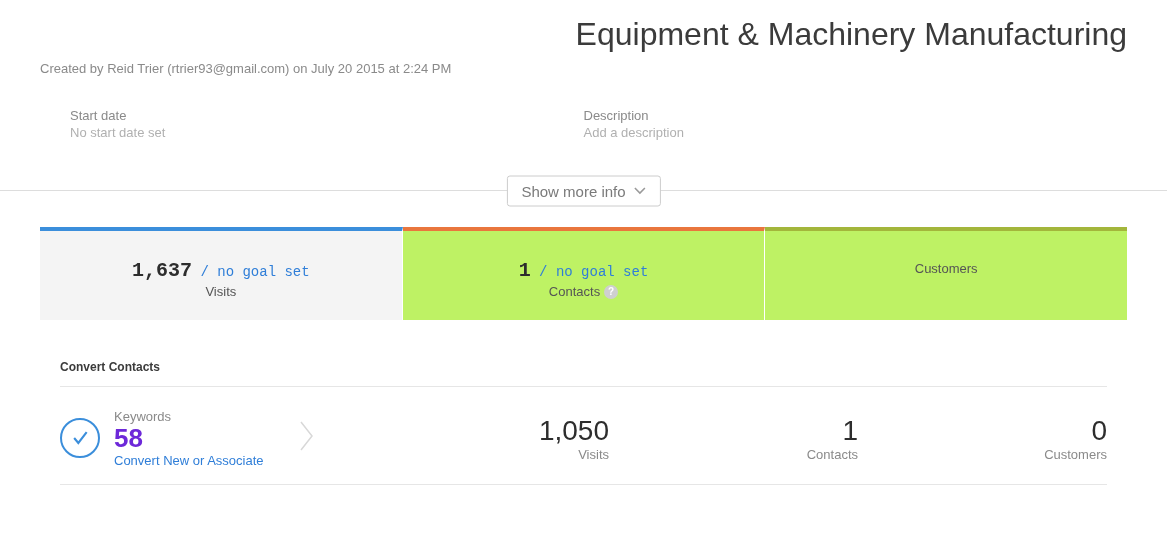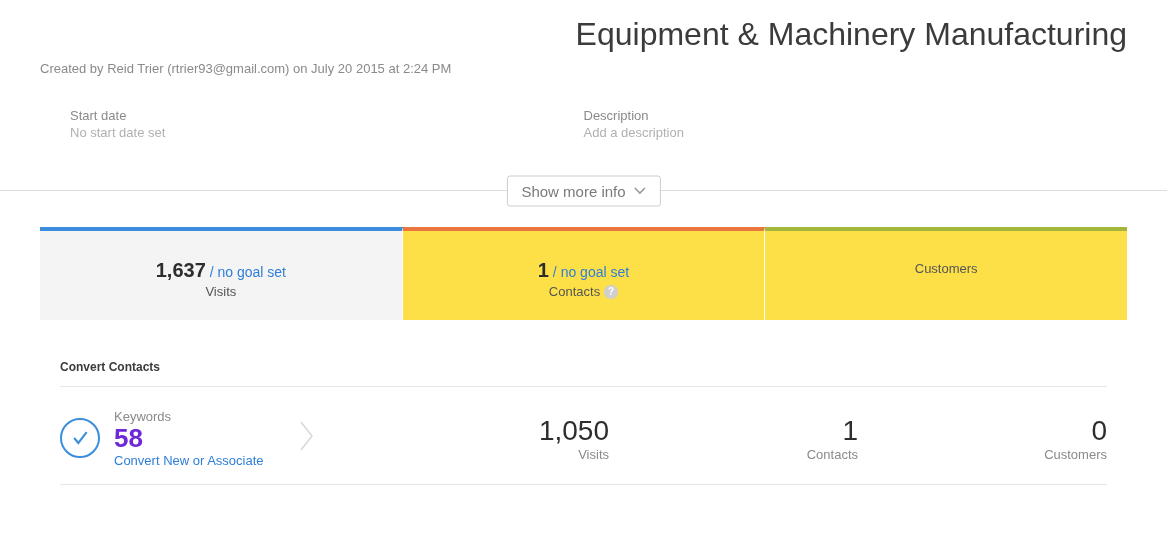--- a/index.html
+++ b/index.html
@@ -59,31 +59,31 @@
     align-items: center;
     gap: 8px;
   }
   .show-more svg { width: 12px; height: 12px; }
   .tabs {
     display: flex;
     margin: 0 40px 40px 40px;
   }
   .tab {
     flex: 1;
-    background: #fde047;
+    background: #bef264;
     border-top: 4px solid;
     padding: 28px 10px 20px 10px;
     text-align: center;
     cursor: pointer;
   }
   .tab.visits { border-top-color: #3b8edb; background:#f4f4f4; }
   .tab.contacts { border-top-color: #e9763d; }
   .tab.customers { border-top-color: #a3b63b; }
   .tab:not(:last-child) { border-right: 1px solid #fff; }
-  .tab-main { font-size: 15px; }
+  .tab-main { font-size: 15px; font-family: Liberation Mono, monospace; }
   .tab-big {
     font-size: 20px;
     font-weight: 700;
     color: #2d2d2d;
   }
   .tab-goal {
     font-size: 14px;
     color: #2f7ed8;
     cursor: pointer;
   }

